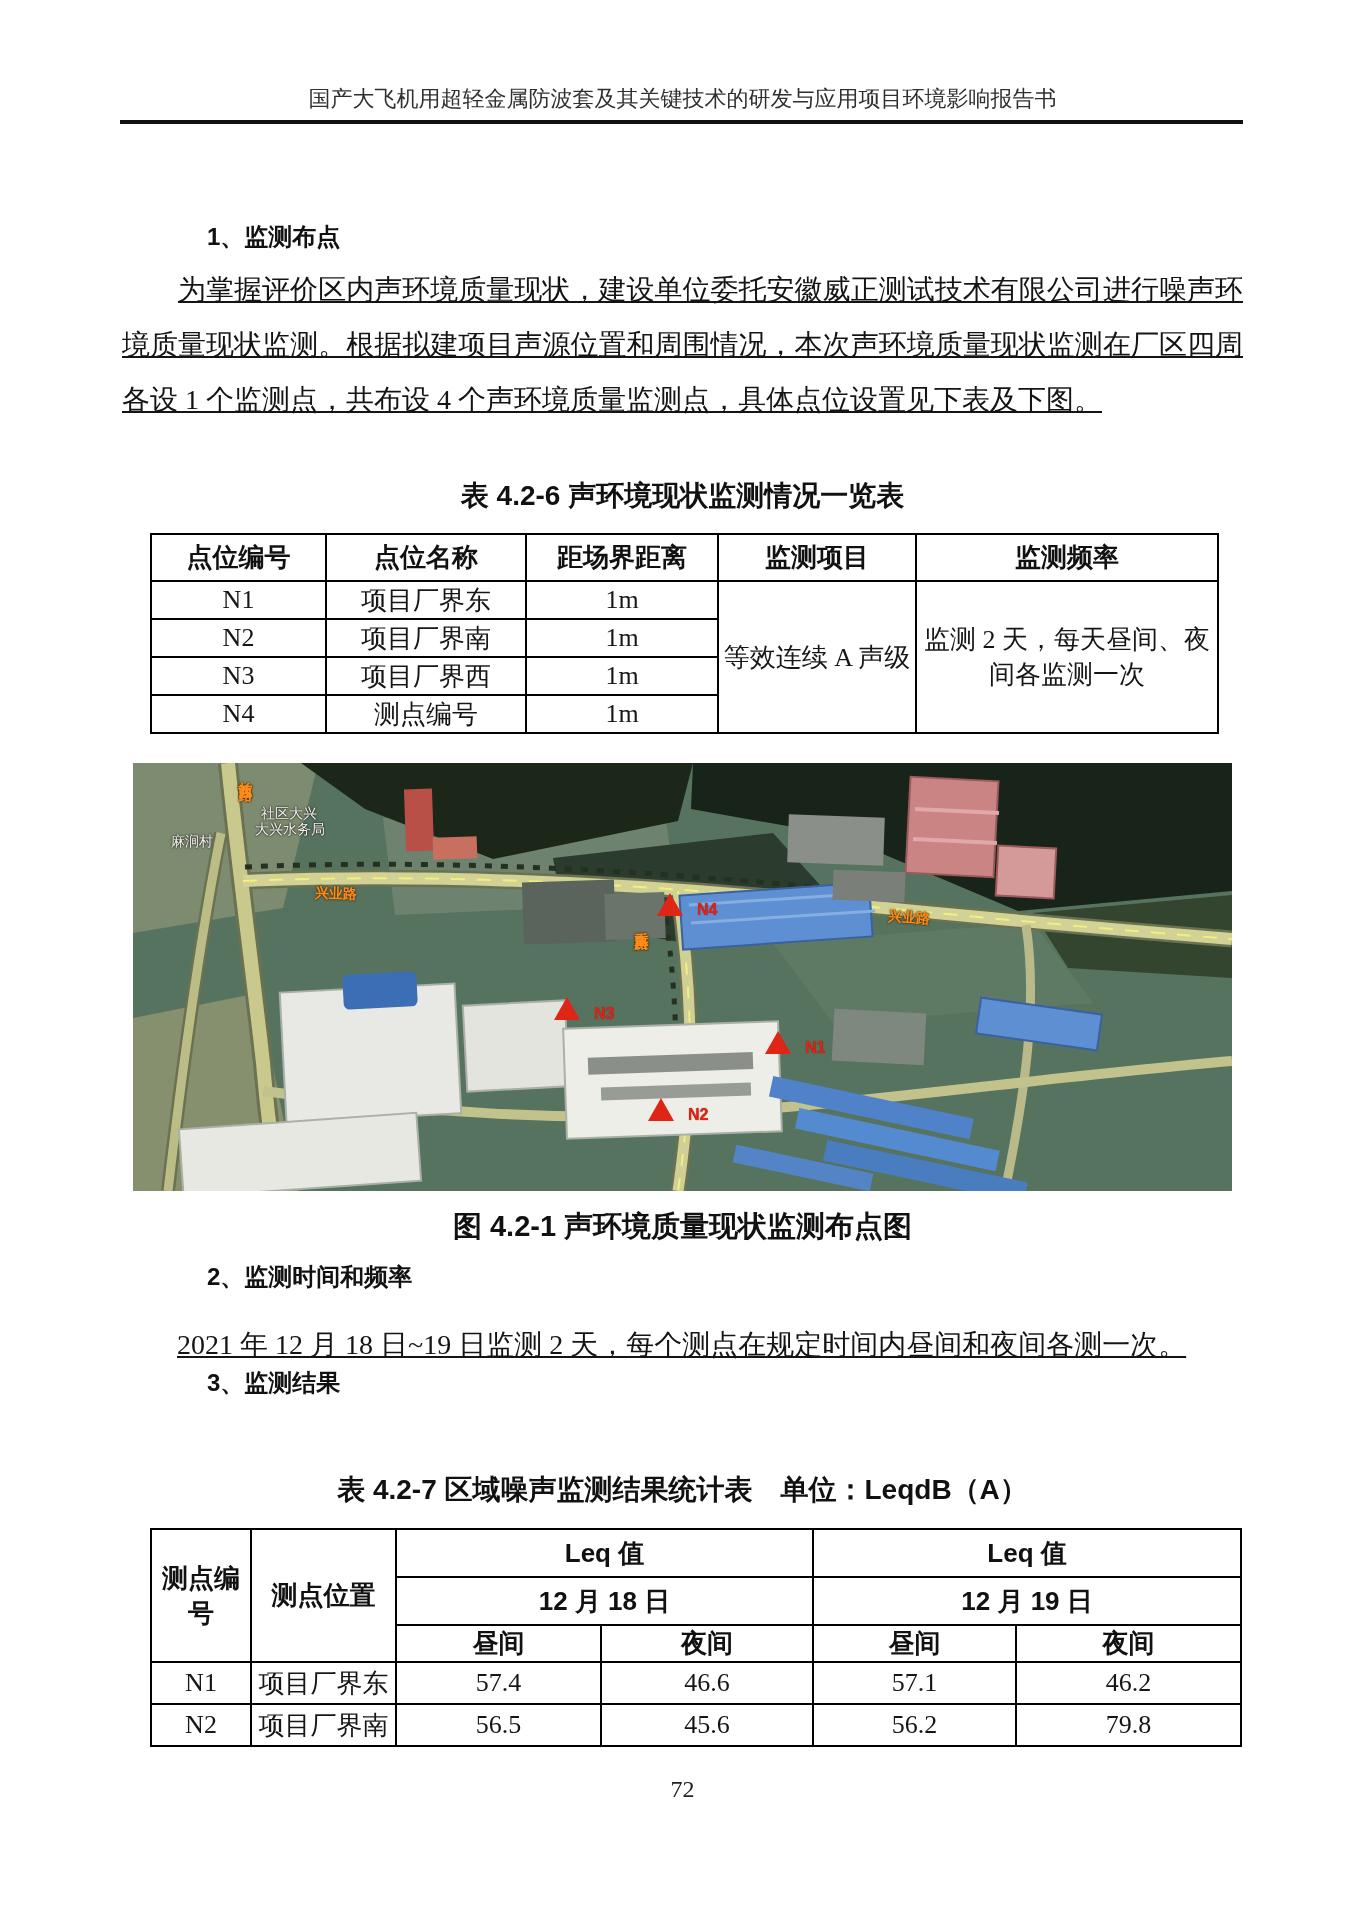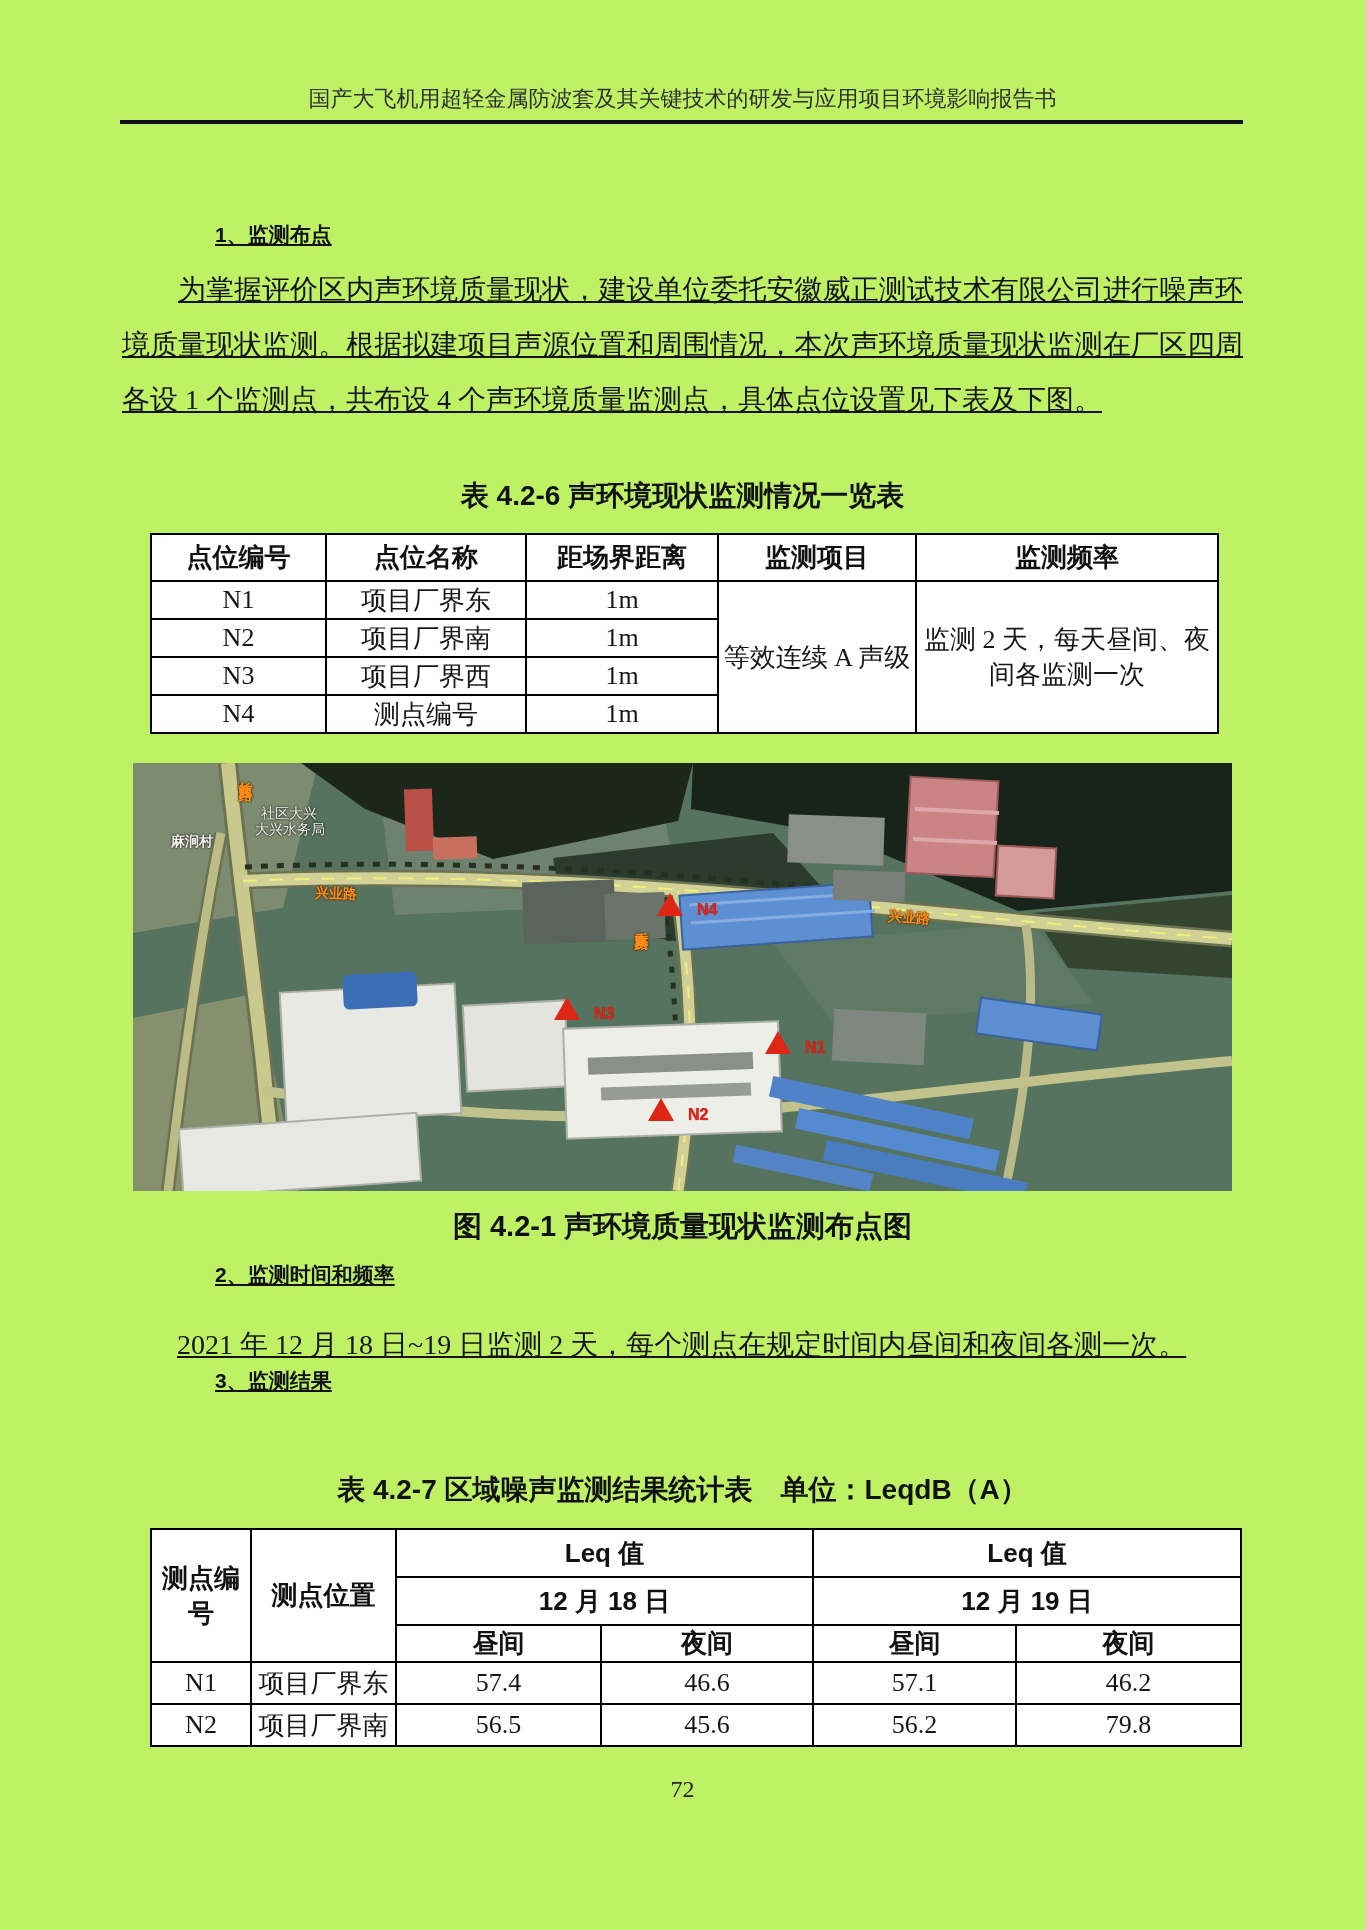--- a/index.html
+++ b/index.html
@@ -1,31 +1,31 @@
 <!DOCTYPE html>
 <html><head>
 <meta charset="utf-8">
 <style>
   html,body{margin:0;padding:0;background:#e9e9e9;}
   .page{
     position:relative;width:1365px;height:1930px;margin:0 auto;
-    background:#bef264;overflow:hidden;
+    background:#ffffff;overflow:hidden;
     font-family:"Liberation Serif","DejaVu Serif",serif;color:#1c1c1c;
   }
   .sans{font-family:"Liberation Sans","DejaVu Sans",sans-serif;}
   .abs{position:absolute;}
 
   
   .doc-header{top:84px;left:0;width:100%;text-align:center;font-size:22px;color:#2f2f2f;
     font-family:"Liberation Sans","DejaVu Sans",sans-serif;}
   .header-rule{top:120px;left:120px;width:1123px;height:4px;background:#101010;}
 
   
   .h-section{left:130px;top:163px;font-size:30px;font-weight:bold;color:#111;}
-  .h-sub{font-size:21px;font-weight:bold;color:#111;left:215px;text-decoration:underline;}
+  .h-sub{font-size:24px;font-weight:bold;color:#111;left:207px;}
   .h-sub1{top:221px;}
   .h-sub2{top:1261px;}
   .h-sub3{top:1367px;}
   .para{font-size:28px;line-height:55px;color:#141414;text-decoration:underline;}
   .para1{left:122px;top:262px;width:1121px;text-align:justify;text-indent:56px;}
   .para2{left:177px;top:1317px;width:1100px;}
   .para3{left:177px;top:1423px;width:900px;}
 
   
   .tbl-caption{left:0;width:100%;text-align:center;font-size:28px;font-weight:bold;color:#111;}
@@ -178,21 +178,21 @@
       <rect x="472" y="130" width="60" height="46" fill="#6a746a" transform="rotate(-2 502 153)"></rect>
       <rect x="655" y="53" width="96" height="48" fill="#8a8f8a" transform="rotate(2 703 77)"></rect>
       <rect x="700" y="108" width="72" height="30" fill="#7a7f7a" transform="rotate(2 736 123)"></rect>
       <rect x="700" y="248" width="92" height="52" fill="#7e887e" transform="rotate(3 746 274)"></rect>
     </svg>
 
     <span class="map-label road-label vert" style="left:104px;top:8px;">长江西路</span>
     <span class="map-label road-label" style="left:182px;top:122px;transform:rotate(2deg);">兴业路</span>
     <span class="map-label road-label" style="left:755px;top:146px;transform:rotate(4deg);">兴业路</span>
     <span class="map-label road-label vert" style="left:500px;top:158px;">重庆路</span>
-    <span class="map-label place-label" style="left:38px;top:70px;font-weight:bold;">麻涧村</span>
+    <span class="map-label place-label" style="left:38px;top:70px;">麻涧村</span>
     <span class="map-label place-label" style="left:128px;top:42px;">社区大兴</span>
     <span class="map-label place-label" style="left:122px;top:58px;">大兴水务局</span>
 
     <div class="marker" style="left:524px;top:130px;">
       <span class="marker-label">N4</span>
     </div>
     <div class="marker" style="left:632px;top:268px;">
       <span class="marker-label">N1</span>
     </div>
     <div class="marker" style="left:421px;top:234px;">

